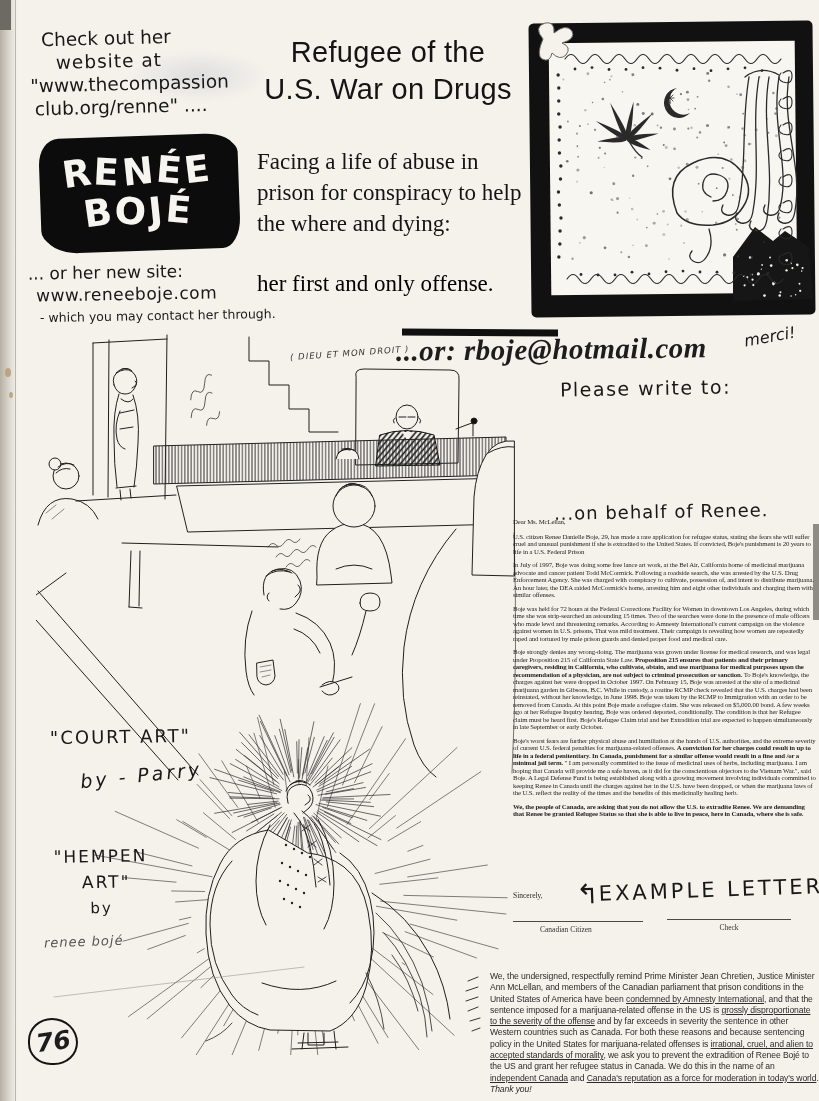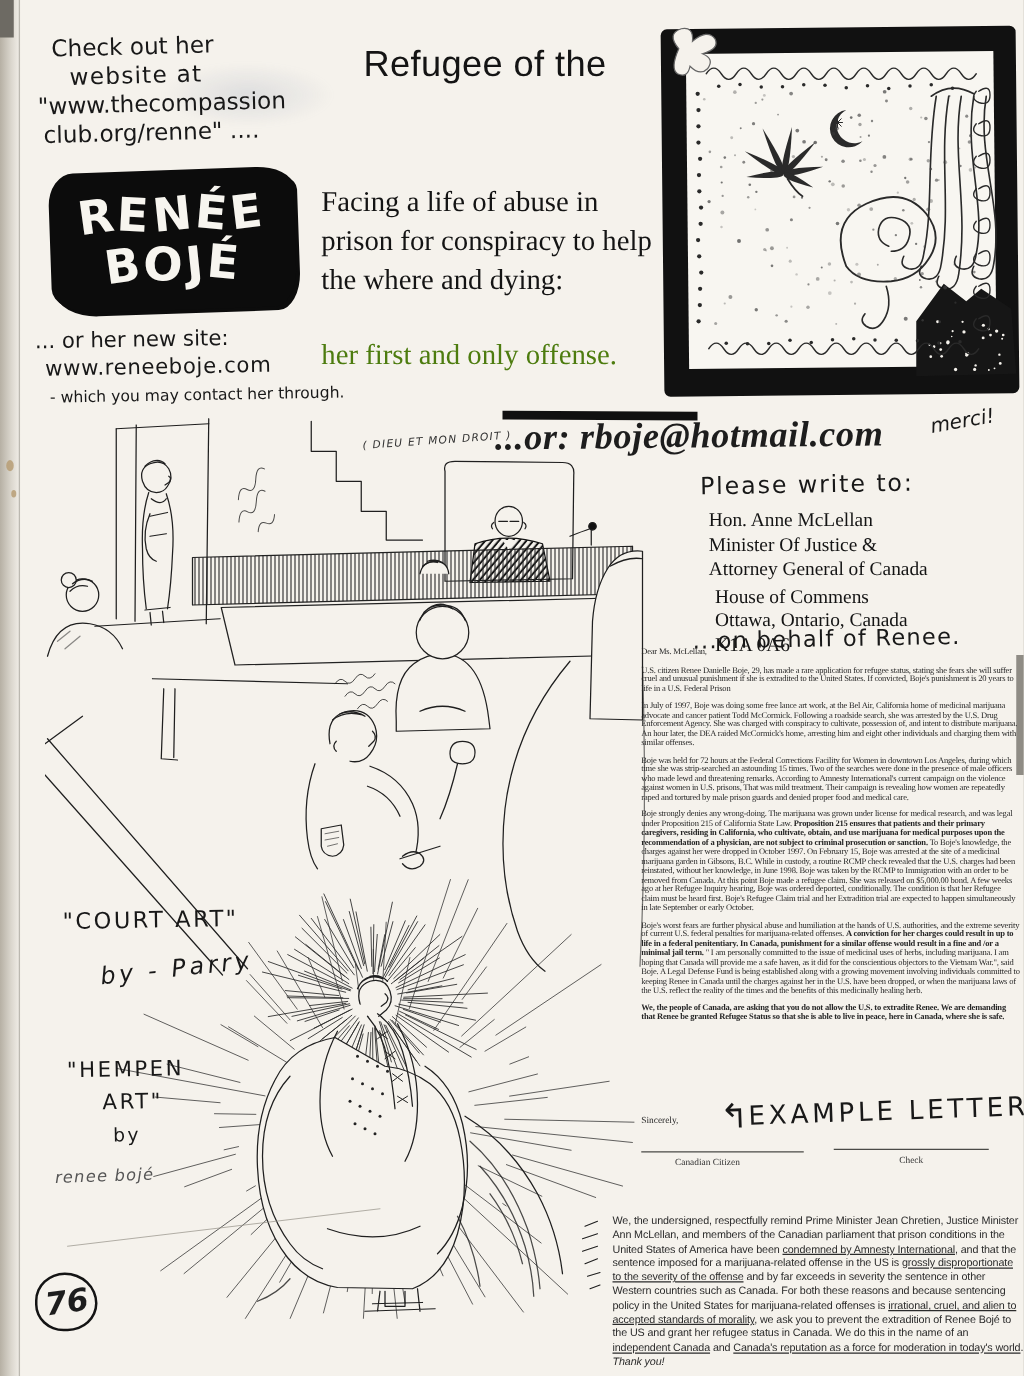--- a/index.html
+++ b/index.html
@@ -27,21 +27,21 @@
   .note-newsite div:nth-child(2){margin-left:8px;letter-spacing:.5px;}
   .note-contact{left:40px;top:308px;font-size:12.5px;transform:rotate(-1deg);}
   
   .logo{left:40px;top:136px;width:196px;height:112px;background:#0c0c0c;transform:rotate(-2deg);
         border-radius:20px 30px 18px 34px / 26px 16px 30px 20px;
         display:flex;flex-direction:column;align-items:center;justify-content:center;box-shadow:3px 3px 0 #0c0c0c;}
   .logo .row{font-family:"DejaVu Sans",sans-serif;font-weight:bold;color:#f7f5ef;font-size:37px;line-height:40px;letter-spacing:3px;}
   
   .headline{left:238px;top:34px;width:300px;text-align:center;font-size:29px;line-height:37px;letter-spacing:.3px;color:#141414;}
   .subhead{left:257px;top:146px;width:270px;font-family:"Liberation Serif",serif;font-size:23px;line-height:31px;color:#141414;}
-  .offense{left:257px;top:271px;width:270px;font-family:"Liberation Serif",serif;font-size:23px;color:#4d7c0f;}
+  .offense{left:257px;top:271px;width:270px;font-family:"Liberation Serif",serif;font-size:23px;color:#000000;}
   
   .email-line{left:396px;top:333px;font-family:"Liberation Serif",serif;font-style:italic;font-weight:bold;
               font-size:29px;transform:rotate(-.6deg);letter-spacing:.5px;}
   .merci{left:744px;top:327px;font-size:16px;transform:rotate(-10deg);}
   .write-to{left:560px;top:377px;font-size:19px;letter-spacing:1.5px;transform:rotate(-1deg);}
   .address{left:567px;top:407px;font-family:"Liberation Serif",serif;font-size:15.5px;line-height:19.5px;color:#141414;}
   .address div:nth-child(4){margin-left:5px;margin-top:2px;}
   .address div:nth-child(5){margin-left:5px;}
   .address div:nth-child(6){margin-left:5px;}
   .behalf{left:554px;top:501px;font-size:18px;letter-spacing:1px;transform:rotate(-1deg);}
@@ -100,20 +100,21 @@
   </div>
 
   <div class="abs hand note-newsite">
     <div>... or her new site:</div>
     <div>www.reneeboje.com</div>
   </div>
   <div class="abs hand note-contact">- which you may contact her through.</div>
 
   <div class="abs headline">
     <div>Refugee of the</div>
+    <div>U.S. War on Drugs</div>
   </div>
   <div class="abs subhead">Facing a life of abuse in prison for conspiracy to help the where and dying:</div>
   <div class="abs offense">her first and only offense.</div>
 
   <svg class="abs" style="left:527px;top:15px;" width="292" height="308" viewBox="0 0 292 308">
     <g transform="rotate(-0.6 146 154)">
       <rect x="3" y="7" width="284" height="294" rx="5" fill="#111"></rect>
       <rect x="23" y="27" width="246" height="252" fill="#f8f6f1"></rect>
     </g>
 
@@ -679,28 +680,20 @@
 
       <path d="M18,664 L268,634" stroke="#9a968c" stroke-width=".6"></path>
     </g>
   </svg>
 
   <div class="abs hand-i motto">( DIEU ET MON DROIT )</div>
 
   <div class="abs email-line">...or: rboje@hotmail.com</div>
   <div class="abs hand-i merci">merci!</div>
   <div class="abs hand write-to">Please write to:</div>
-  <div class="abs address">
-    <div>Hon. Anne McLellan</div>
-    <div>Minister Of Justice &amp;</div>
-    <div>Attorney General of Canada</div>
-    <div>House of Commens</div>
-    <div>Ottawa, Ontario, Canada</div>
-    <div>K1A 0A6</div>
-  </div>
   <div class="abs hand behalf">...on behalf of Renee.</div>
 
   <div class="abs letter">
     <div class="salutation">Dear Ms. McLellan,</div>
     <p><span>U.S. citizen Renee Danielle Boje, 29, has made a rare application for refugee status, stating she fears she will suffer cruel and unusual punishment if she is extradited to the United States. If convicted, Boje's punishment is 20 years to life in a U.S. Federal Prison</span></p>
     <p><span>In July of 1997, Boje was doing some free lance art work, at the Bel Air, California home of medicinal marijuana advocate and cancer patient Todd McCormick. Following a roadside search, she was arrested by the U.S. Drug Enforcement Agency. She was charged with conspiracy to cultivate, possession of, and intent to distribute marijuana. An hour later, the DEA raided McCormick's home, arresting him and eight other individuals and charging them with similar offenses.</span></p>
     <p><span>Boje was held for 72 hours at the Federal Corrections Facility for Women in downtown Los Angeles, during which time she was strip-searched an astounding 15 times. Two of the searches were done in the presence of male officers who made lewd and threatening remarks. According to Amnesty International's current campaign on the violence against women in U.S. prisons, That was mild treatment. Their campaign is revealing how women are repeatedly raped and tortured by male prison guards and denied proper food and medical care.</span></p>
     <p><span>Boje strongly denies any wrong-doing. The marijuana was grown under license for medical research, and was legal under Proposition 215 of California State Law. </span><span style="font-weight: bold;">Proposition 215 ensures that patients and their primary caregivers, residing in California, who cultivate, obtain, and use marijuana for medical purposes upon the recommendation of a physician, are not subject to criminal prosecution or sanction.</span><span> To Boje's knowledge, the charges against her were dropped in October 1997. On February 15, Boje was arrested at the site of a medicinal marijuana garden in Gibsons, B.C. While in custody, a routine RCMP check revealed that the U.S. charges had been reinstated, without her knowledge, in June 1998. Boje was taken by the RCMP to Immigration with an order to be removed from Canada. At this point Boje made a refugee claim. She was released on $5,000.00 bond. A few weeks ago at her Refugee Inquiry hearing, Boje was ordered deported, conditionally. The condition is that her Refugee claim must be heard first. Boje's Refugee Claim trial and her Extradition trial are expected to happen simultaneously in late September or early October.</span></p>
     <p><span>Boje's worst fears are further physical abuse and humiliation at the hands of U.S. authorities, and the extreme severity of current U.S. federal penalties for marijuana-related offenses. </span><span style="font-weight: bold;">A conviction for her charges could result in up to life in a federal penitentiary. In Canada, punishment for a similar offense would result in a fine and /or a minimal jail term.</span><span> " I am personally committed to the issue of medicinal uses of herbs, including marijuana. I am hoping that Canada will provide me a safe haven, as it did for the conscientious objectors to the Vietnam War.", said Boje. A Legal Defense Fund is being established along with a growing movement involving individuals committed to keeping Renee in Canada until the charges against her in the U.S. have been dropped, or when the marijuana laws of the U.S. reflect the reality of the times and the benefits of this medicinally healing herb.</span></p>
     <p><span style="font-weight: bold;">We, the people of Canada, are asking that you do not allow the U.S. to extradite Renee. We are demanding that Renee be granted Refugee Status so that she is able to live in peace, here in Canada, where she is safe.</span></p>

